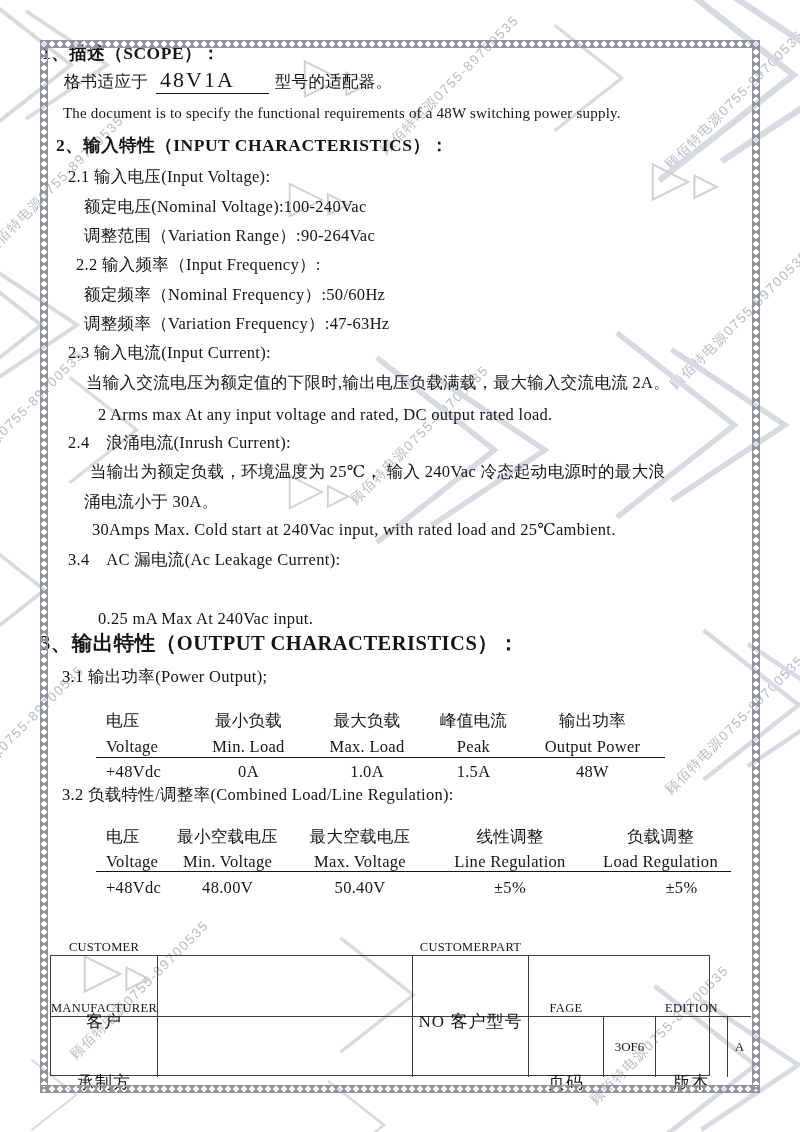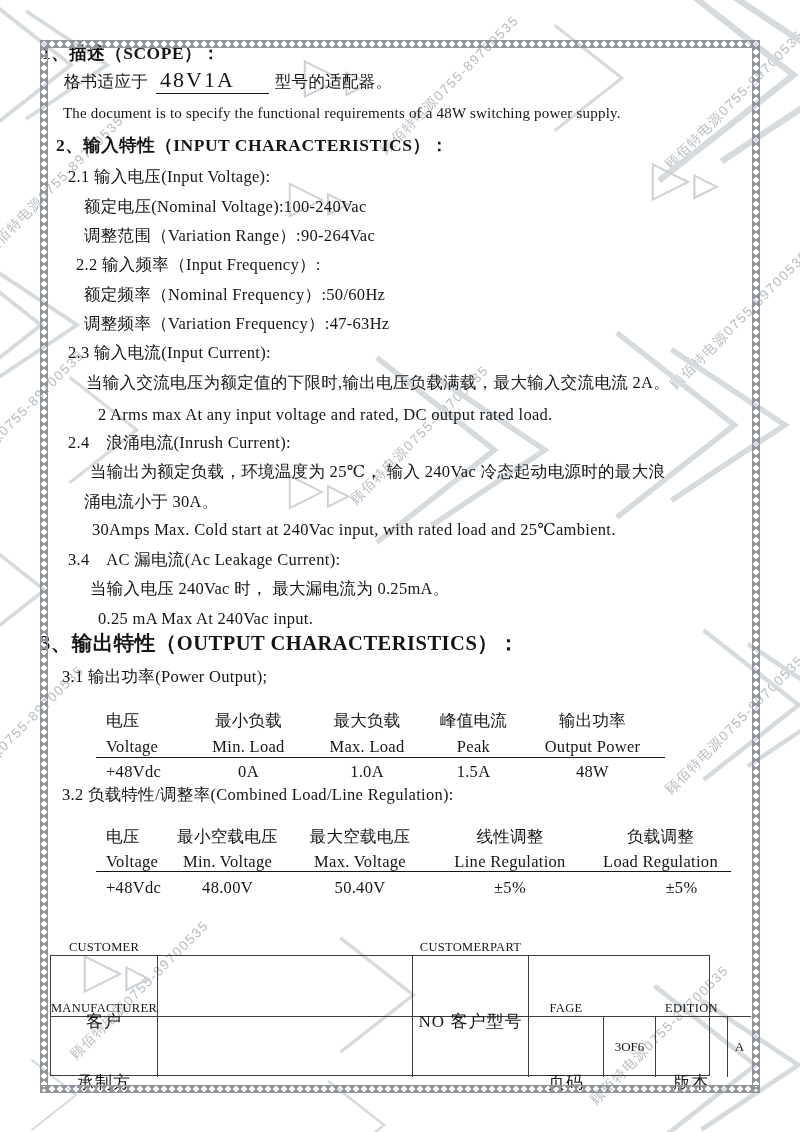--- a/index.html
+++ b/index.html
@@ -167,21 +167,20 @@
   <div class="line" style="left:84px;top:284px">额定频率（Nominal Frequency）:50/60Hz</div>
   <div class="line" style="left:84px;top:313px">调整频率（Variation Frequency）:47-63Hz</div>
   <div class="line" style="left:68px;top:342px">2.3 输入电流(Input Current):</div>
   <div class="line" style="left:86px;top:372px">当输入交流电压为额定值的下限时,输出电压负载满载，最大输入交流电流 2A。</div>
   <div class="line" style="left:98px;top:404px">2 Arms max At any input voltage and rated, DC output rated load.</div>
   <div class="line" style="left:68px;top:432px">2.4　浪涌电流(Inrush Current):</div>
   <div class="line" style="left:90px;top:461px">当输出为额定负载，环境温度为 25℃， 输入 240Vac 冷态起动电源时的最大浪</div>
   <div class="line" style="left:84px;top:491px">涌电流小于 30A。</div>
   <div class="line" style="left:92px;top:519px">30Amps Max. Cold start at 240Vac input, with rated load and 25℃ambient.</div>
   <div class="line" style="left:68px;top:549px">3.4　AC 漏电流(Ac Leakage Current):</div>
-  <div class="line" style="left:90px;top:578px">当输入电压 240Vac 时， 最大漏电流为 0.25mA。</div>
   <div class="line" style="left:98px;top:608px">0.25 mA Max At 240Vac input.</div>
 
   <div class="line h2" style="left:40px;top:632px">3、输出特性（OUTPUT CHARACTERISTICS）：</div>
   <div class="line" style="left:62px;top:666px">3.1 输出功率(Power Output);</div>
 
   <div class="spec-table t1">
     <div class="cell cl">电压</div>
     <div class="cell">最小负载</div>
     <div class="cell">最大负载</div>
     <div class="cell">峰值电流</div>

